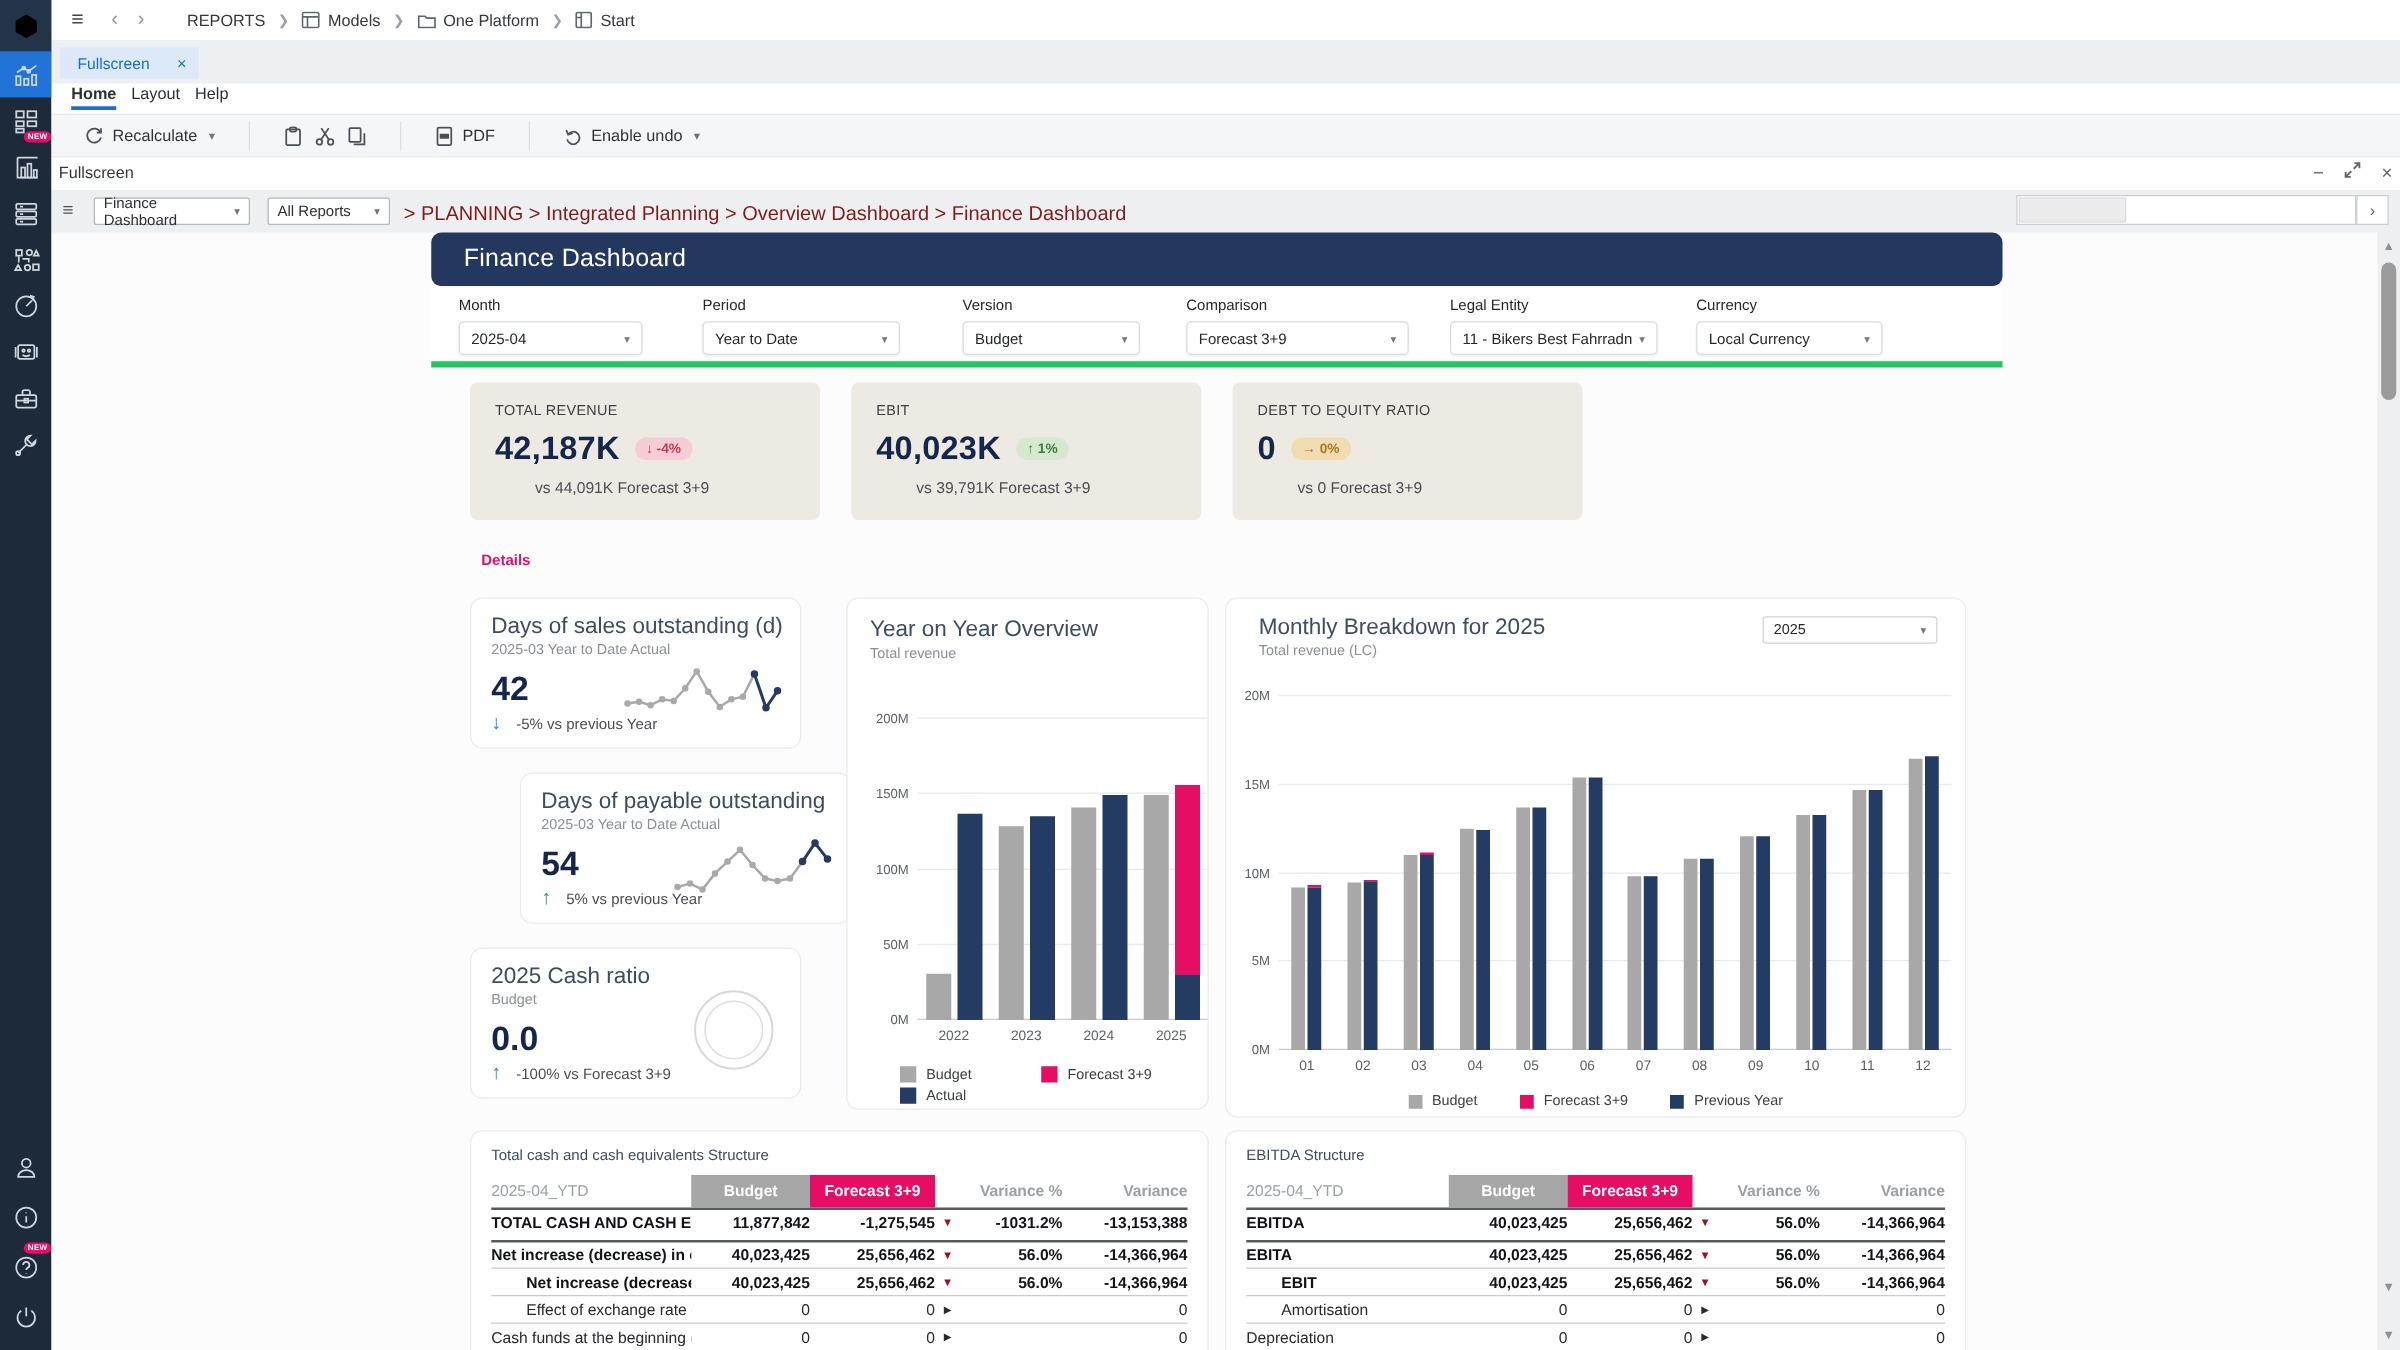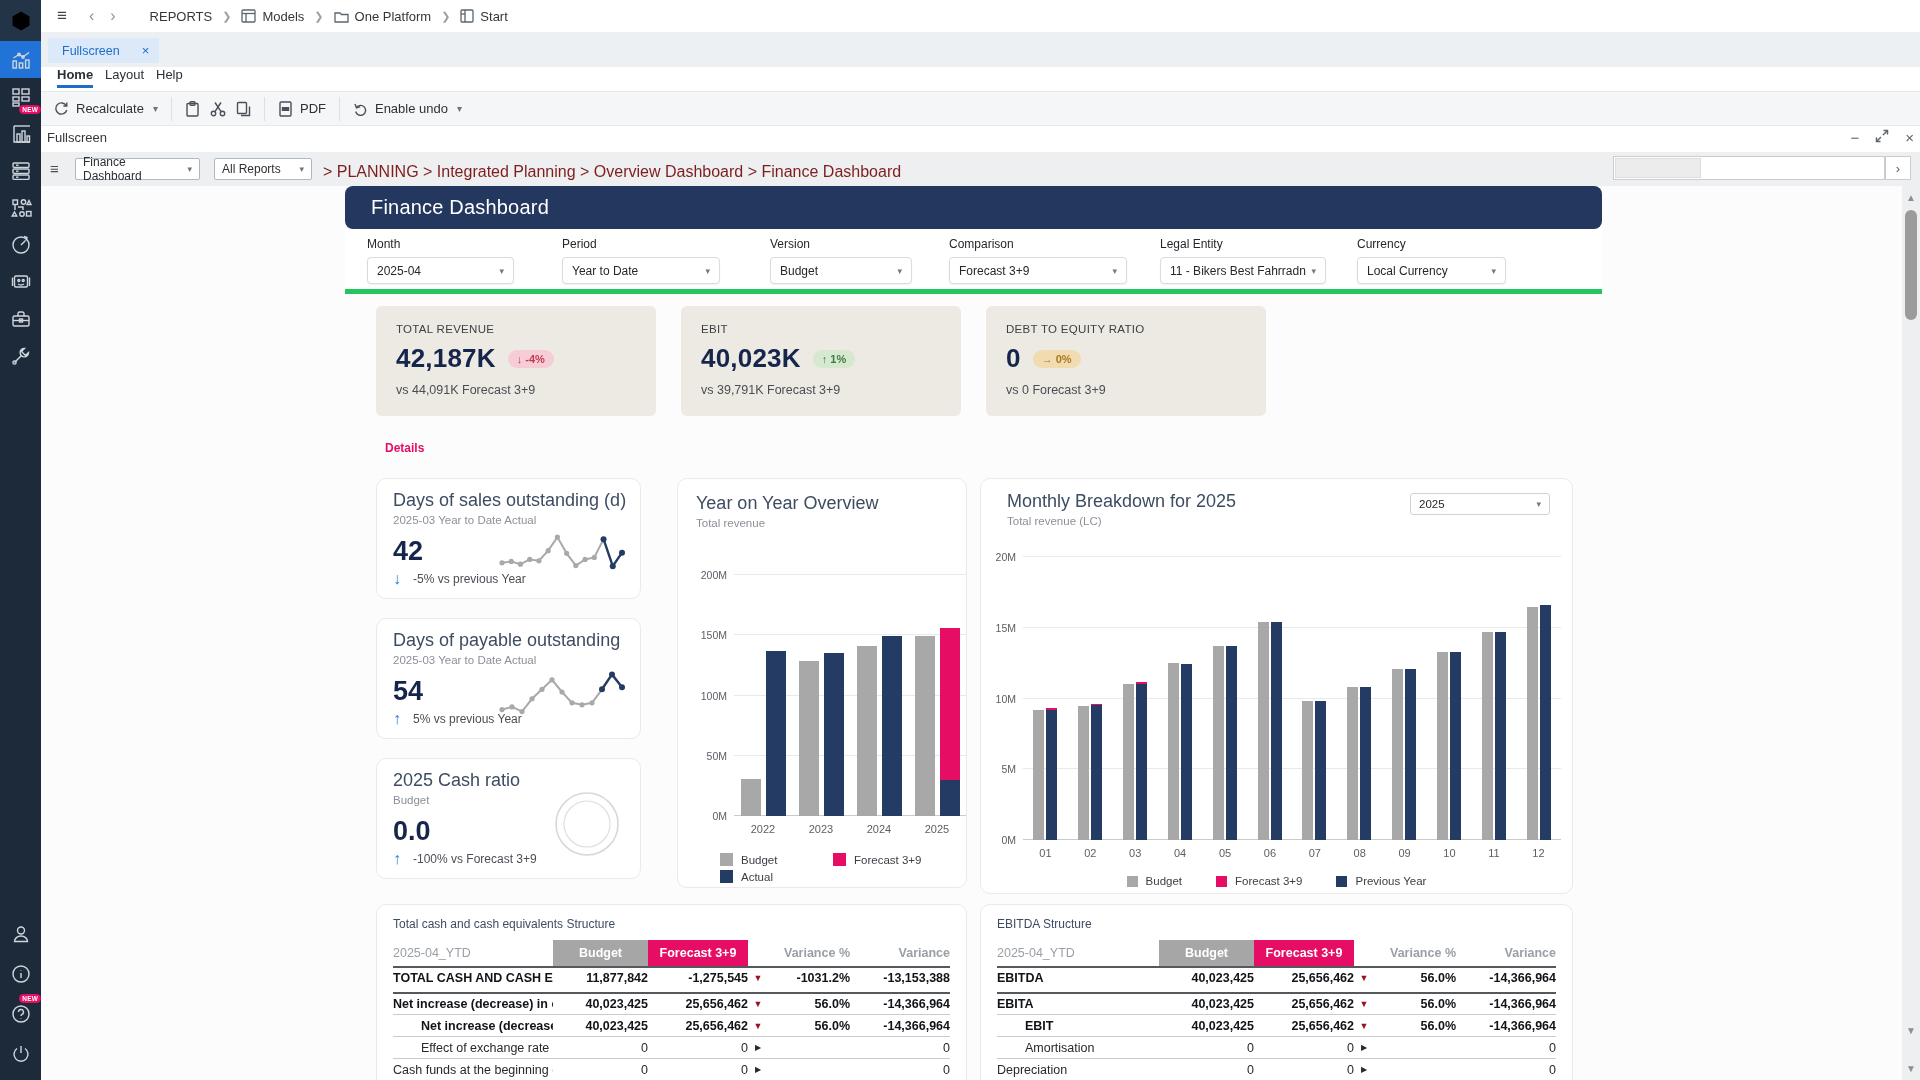--- a/index.html
+++ b/index.html
@@ -26,21 +26,21 @@
 
   #tabrow { position:absolute; left:41px; top:33px; right:0; height:34px; background:#edf0f3; z-index:20; }
   .page-tab { position:absolute; left:7px; top:5px; height:25px; background:#dbe9f9; color:#1a6fc9; font-size:12.5px; display:flex; align-items:center; padding:0 10px 0 14px; gap:22px; cursor:pointer; }
   .page-tab .close { color:#1a6fc9; font-size:13px; cursor:pointer; }
 
   #ribbonrow { position:absolute; left:41px; top:67px; right:0; height:24px; background:#fff; z-index:20; }
   .menu-item { position:absolute; top:0; font-size:13px; color:#2c3publicb; color:#2c3036; cursor:pointer; }
   .menu-item.active { font-weight:bold; border-bottom:3px solid #1f6dc9; padding-bottom:3px; }
 
   #toolbarrow { position:absolute; left:41px; top:91px; right:0; height:35px; background:#f5f6f8; border-top:1px solid #e5e8ec; border-bottom:1px solid #e5e8ec; display:flex; align-items:center; z-index:20; font-size:13px; color:#2e3237; }
-  .tool-group { display:flex; align-items:center; gap:10px; padding:0 13px; height:22px; }
+  .tool-group { display:flex; align-items:center; gap:10px; padding:0 27px; height:22px; }
   .tool-sep { width:1px; height:24px; background:#dcdfe3; }
   .tool-chev { color:#6d747c; font-size:10px; margin-left:2px; }
   #toolbarrow svg { stroke:#4a5058; fill:none; stroke-width:1.4; }
   .toolbtn { display:flex; align-items:center; gap:7px; cursor:pointer; }
 
   #titlerow { position:absolute; left:41px; top:126px; right:0; height:26px; background:#fff; z-index:20; }
   #titlerow .wtitle { position:absolute; left:6px; top:4px; font-size:13px; color:#33373c; }
   .win-controls { position:absolute; right:6px; top:3px; display:flex; align-items:center; gap:16px; color:#5f656c; }
   .win-controls .wc { font-size:15px; cursor:pointer; }
   .win-controls svg { stroke:#5f656c; stroke-width:1.5; fill:none; }
@@ -76,21 +76,21 @@
   .filter .chev { color:#73797f; font-size:9px; }
 
   .kpi-card { position:absolute; top:120px; width:280px; height:110px; background:#eceae2; border-radius:6px; padding:17px 20px; }
   .kpi-title { font-size:11.5px; color:#3d4045; letter-spacing:.3px; }
   .kpi-valrow { display:flex; align-items:center; gap:12px; margin-top:8px; }
   .kpi-value { font-size:26px; font-weight:bold; color:#16254c; letter-spacing:.2px; }
   .kpi-badge { font-size:11px; font-weight:bold; padding:3px 9px; border-radius:11px; }
   .kpi-badge.bad { background:#f6cdd6; color:#c03b52; }
   .kpi-badge.good { background:#d6e8d0; color:#3f7d3f; }
   .kpi-badge.neutral { background:#f1dcb2; color:#a8781f; }
-  .kpi-vs { font-size:12.5px; color:#4a4e54; margin-top:9px; }
+  .kpi-vs { font-size:12.5px; color:#4a4e54; margin-top:9px;margin-left:32px; }
 
   #details-heading { position:absolute; left:344px; top:255px; font-size:12px; font-weight:bold; color:#e50d64; }
 
   .dcard { position:absolute; left:335px; width:265px; height:121px; background:#fff; border:1px solid #e8eaee; border-radius:10px; padding:11px 16px; }
   .dcard .dtitle { font-size:18px; color:#3e4c62; white-space:nowrap; }
   .dcard .dsub { font-size:11.5px; color:#8b9098; margin-top:3px; }
   .dcard .dval { font-size:27px; font-weight:bold; color:#16254c; margin-top:10px; }
   .dcard .ddelta { position:absolute; left:16px; bottom:10px; display:flex; align-items:center; gap:12px; }
   .dcard .darrow { color:#2e7ed5; font-size:16px; font-weight:bold; }
   .dcard .dtext { font-size:12px; color:#4a4e54; }
@@ -516,21 +516,21 @@
           <circle cx="98.3076923076923" cy="34.411764705882355" r="2.6" fill="#a9a9a9"></circle>
           <circle cx="107.53846153846153" cy="16.147058823529413" r="3" fill="#243b63"></circle>
           <circle cx="116.76923076923077" cy="43.205882352941174" r="3" fill="#243b63"></circle>
           <circle cx="126" cy="29.67647058823529" r="3" fill="#243b63"></circle>
         </svg>
       <div class="ddelta">
           <span class="darrow">↓</span>
           <span class="dtext">-5% vs previous Year</span>
         </div>
     </div>
-    <div class="dcard" style="top:432px;">
+    <div class="dcard" style="top:432px;margin-left:40px;">
       <div class="dtitle">Days of payable outstanding</div>
       <div class="dsub">2025-03 Year to Date Actual</div>
       <div class="dval">54</div>
       <svg class="spark" id="spark-1" width="132" height="58">
           <polyline points="6,46.588235294117645 16,43.88235294117647 26,48.61764705882353 36,35.76470588235294 46,26.294117647058822 56,16.82352941176471 66,29 76,39.82352941176471 86,41.85294117647059 96,39.82352941176471 106,26.294117647058822" fill="none" stroke="#a9a9a9" stroke-width="2"></polyline>
           <polyline points="106,26.294117647058822 116,11.411764705882355 126,24.264705882352942" fill="none" stroke="#243b63" stroke-width="2.4"></polyline>
           <circle cx="6" cy="46.588235294117645" r="2.6" fill="#a9a9a9"></circle>
           <circle cx="16" cy="43.88235294117647" r="2.6" fill="#a9a9a9"></circle>
           <circle cx="26" cy="48.61764705882353" r="2.6" fill="#a9a9a9"></circle>
           <circle cx="36" cy="35.76470588235294" r="2.6" fill="#a9a9a9"></circle>

